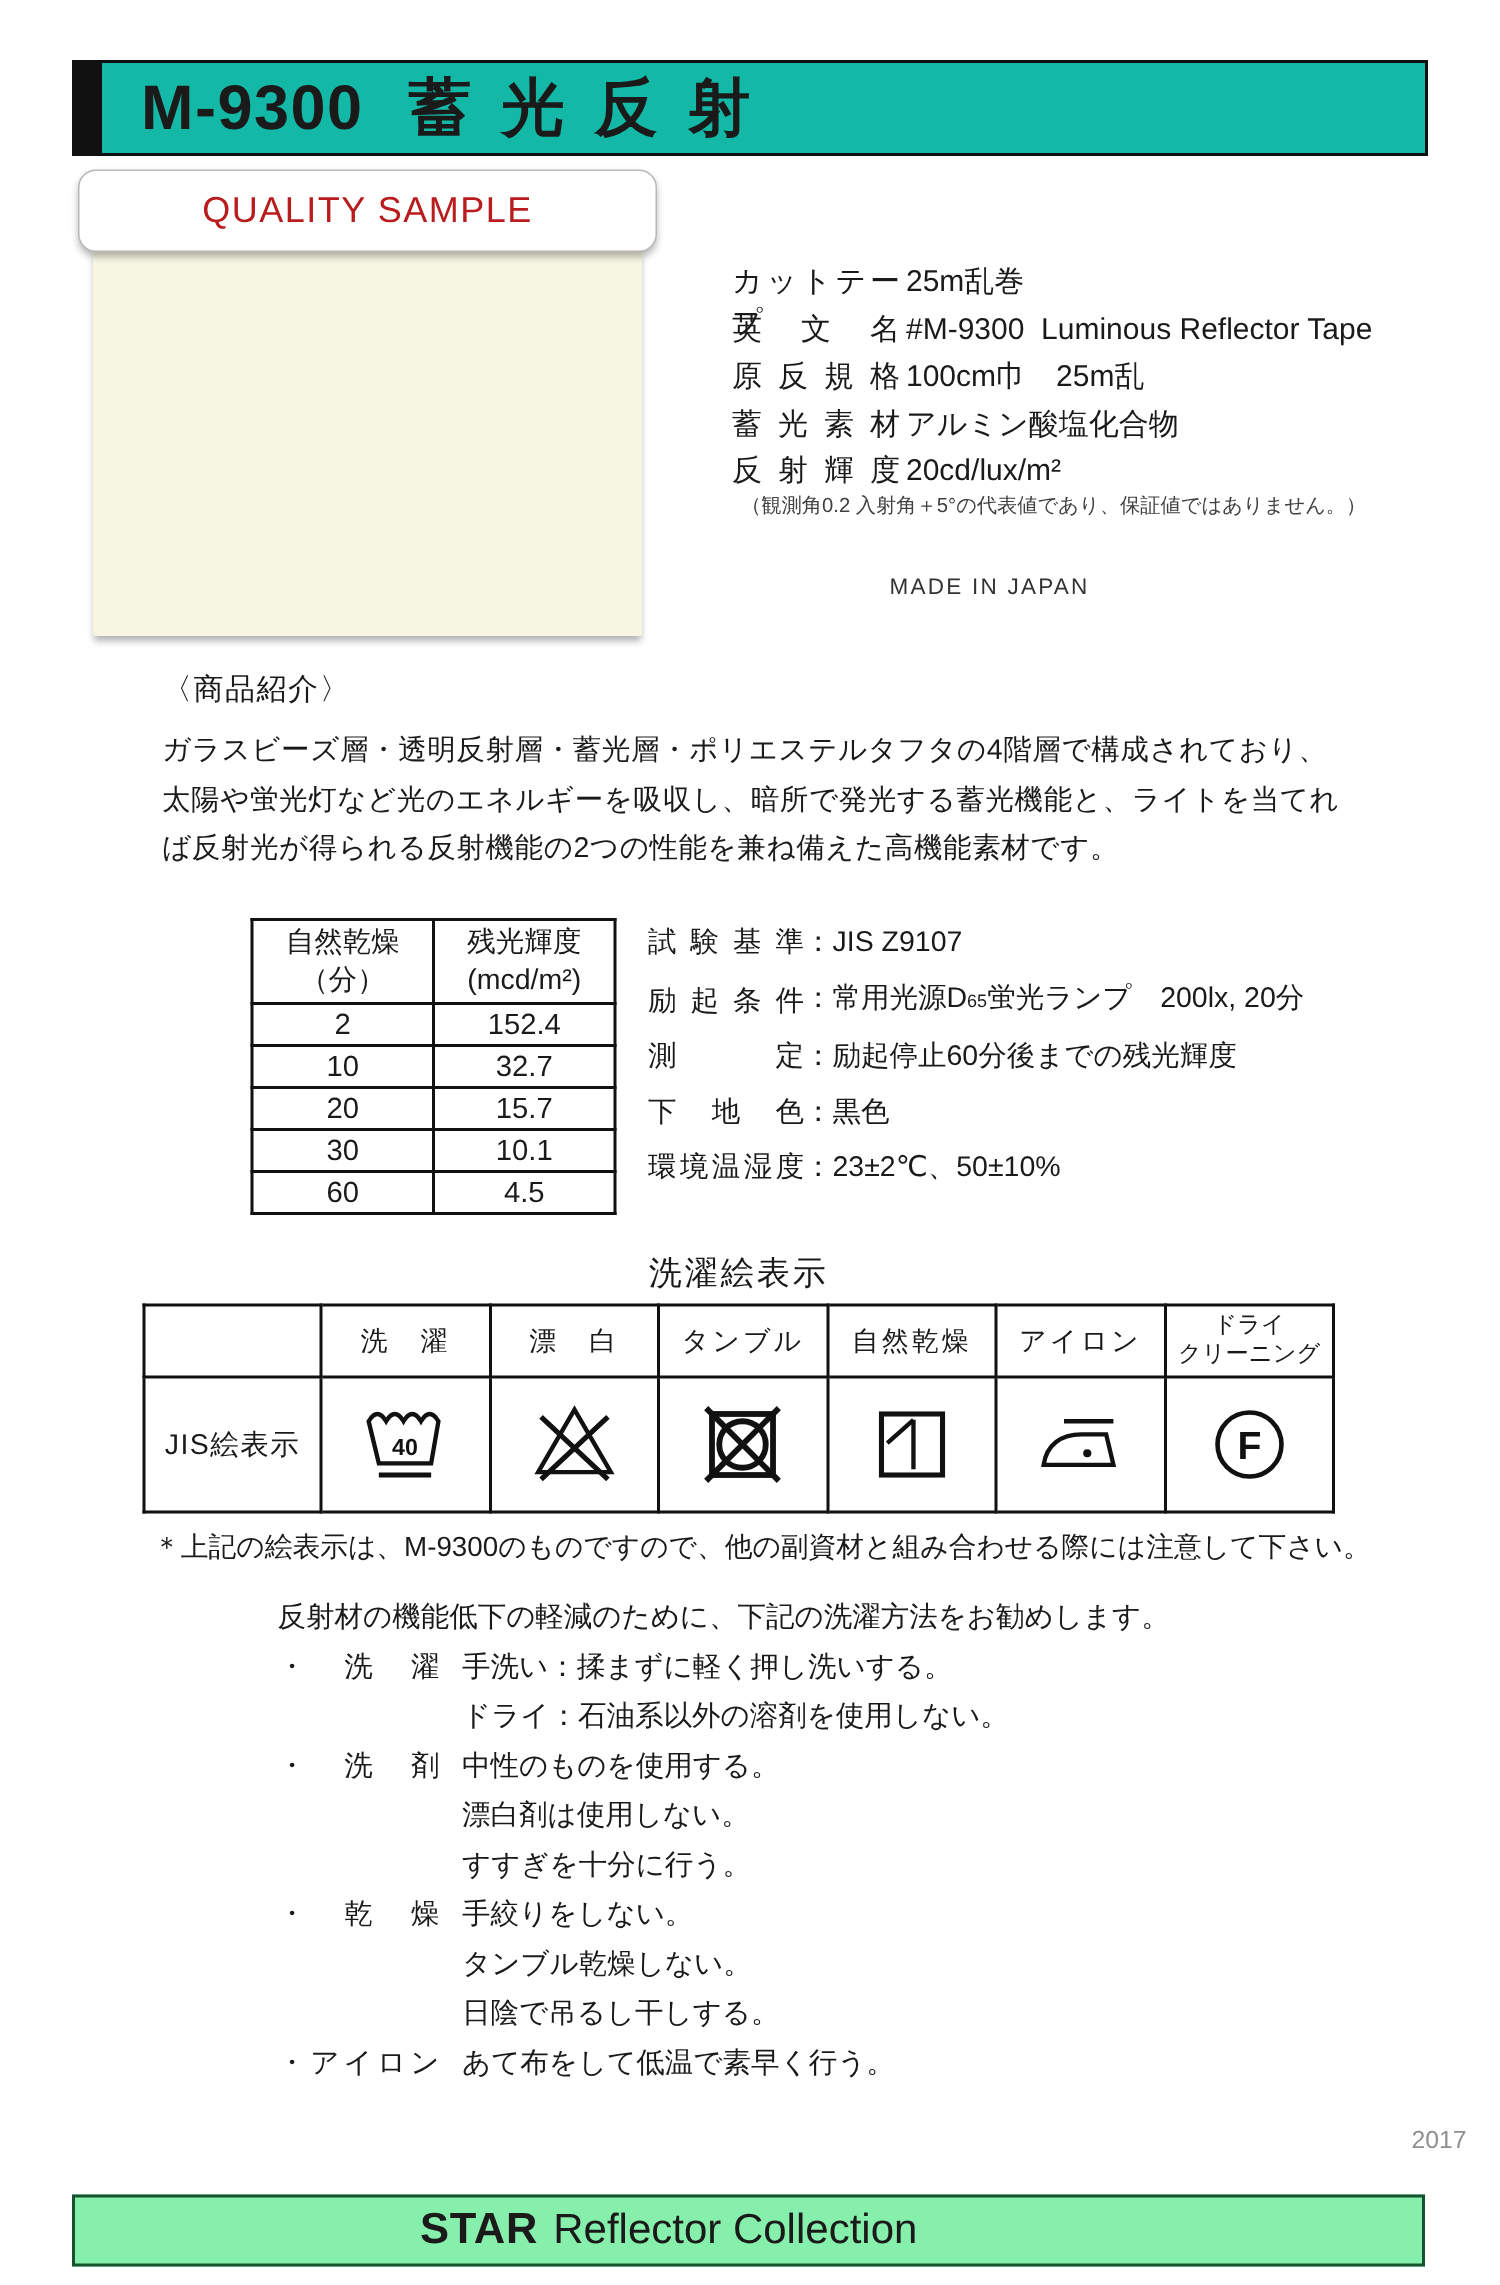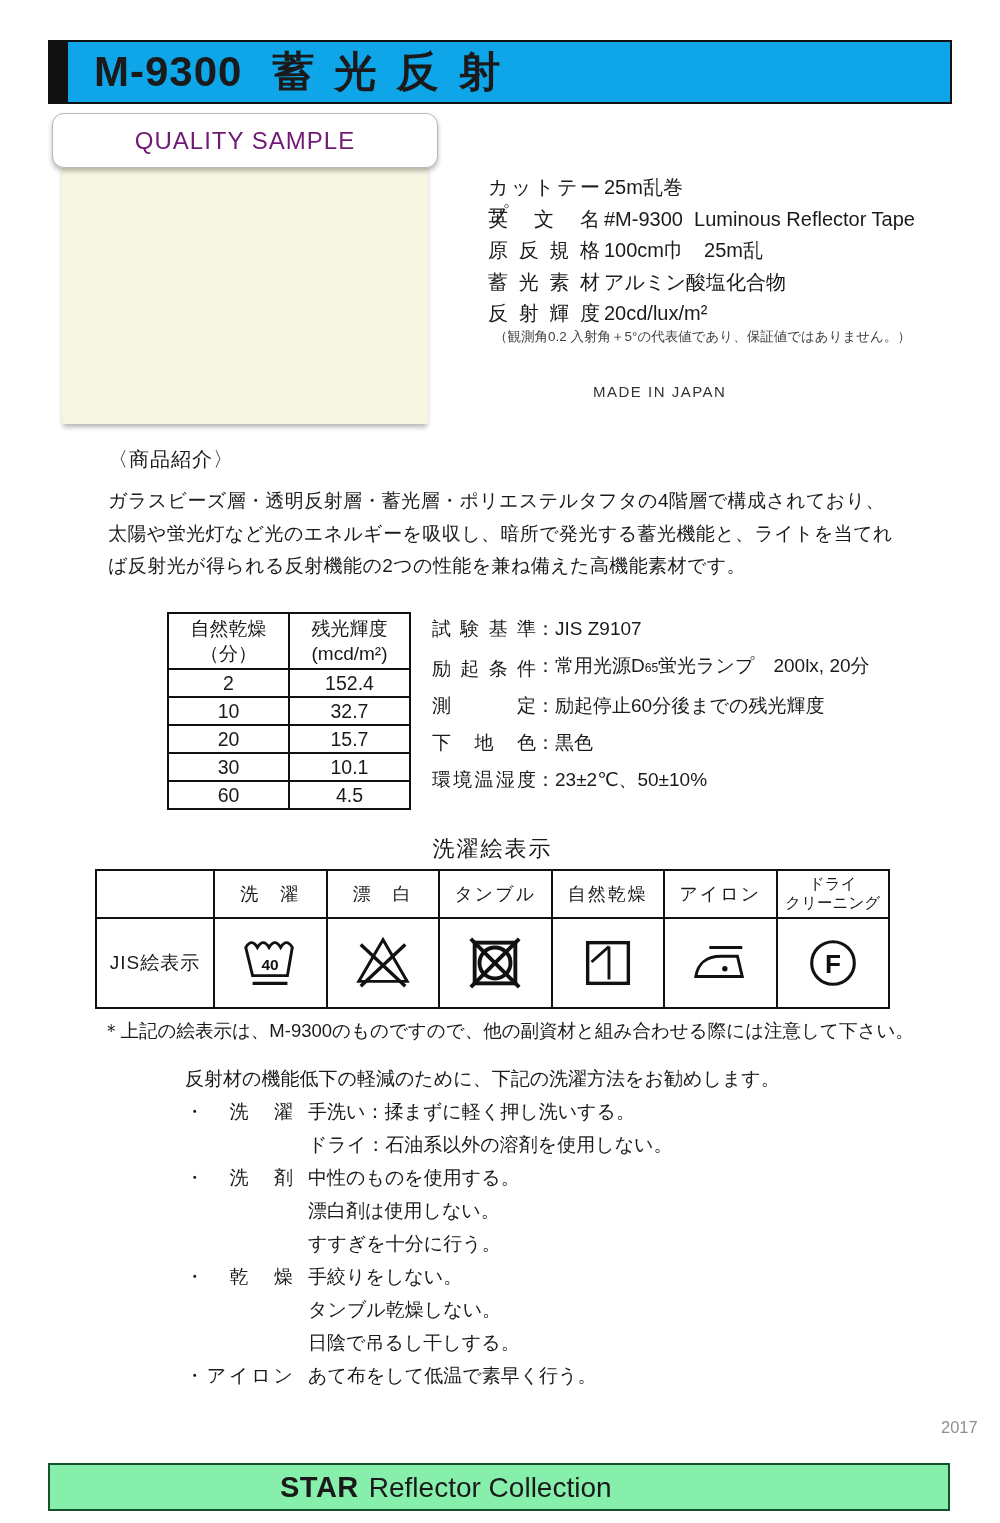--- a/index.html
+++ b/index.html
@@ -3,31 +3,31 @@
 <meta charset="utf-8">
 <style>
   html,body{margin:0;padding:0;}
   body{
     width:1000px;height:1523px;position:relative;background:#ffffff;
     font-family:"Liberation Sans","DejaVu Sans",sans-serif;color:#1a1a1a;
     overflow:hidden;
   }
   
   .title-box{position:absolute;left:48px;top:40px;width:900px;height:60px;
-    border:2px solid #111;background:#0ea5e9;}
+    border:2px solid #111;background:#14b8a6;}
   .title-bar{position:absolute;left:0;top:0;bottom:0;width:18px;background:#111;}
   .title-text{position:absolute;left:44px;top:50%;transform:translateY(-50%);
     font-size:42px;font-weight:bold;white-space:nowrap;letter-spacing:1px;}
   .title-kanji{margin-left:30px;letter-spacing:20px;}
   
   .sample-tab{position:absolute;left:52px;top:113px;width:384px;height:53px;z-index:2;
     background:#fff;border:1px solid #b8b8b8;border-radius:12px;
     box-shadow:0 3px 5px rgba(0,0,0,.28);
     display:flex;align-items:center;justify-content:center;
-    font-size:24px;color:#701a75;letter-spacing:1px;}
+    font-size:24px;color:#b91c1c;letter-spacing:1px;}
   .sample-swatch{position:absolute;left:62px;top:166px;width:366px;height:258px;z-index:1;
     background:#f7f6e2;border-radius:2px;
     box-shadow:0 4px 5px -1px rgba(0,0,0,.30);}
   
   .specs{position:absolute;left:488px;top:174px;font-size:20px;}
   .spec-row{display:flex;height:31.5px;align-items:baseline;}
   .spec-label{display:inline-block;width:112px;flex-shrink:0;
     text-align:justify;text-align-last:justify;}
   .spec-value{margin-left:4px;white-space:pre;}
   .spec-note{position:absolute;left:494px;top:328px;font-size:13.5px;color:#404040;white-space:nowrap;}

